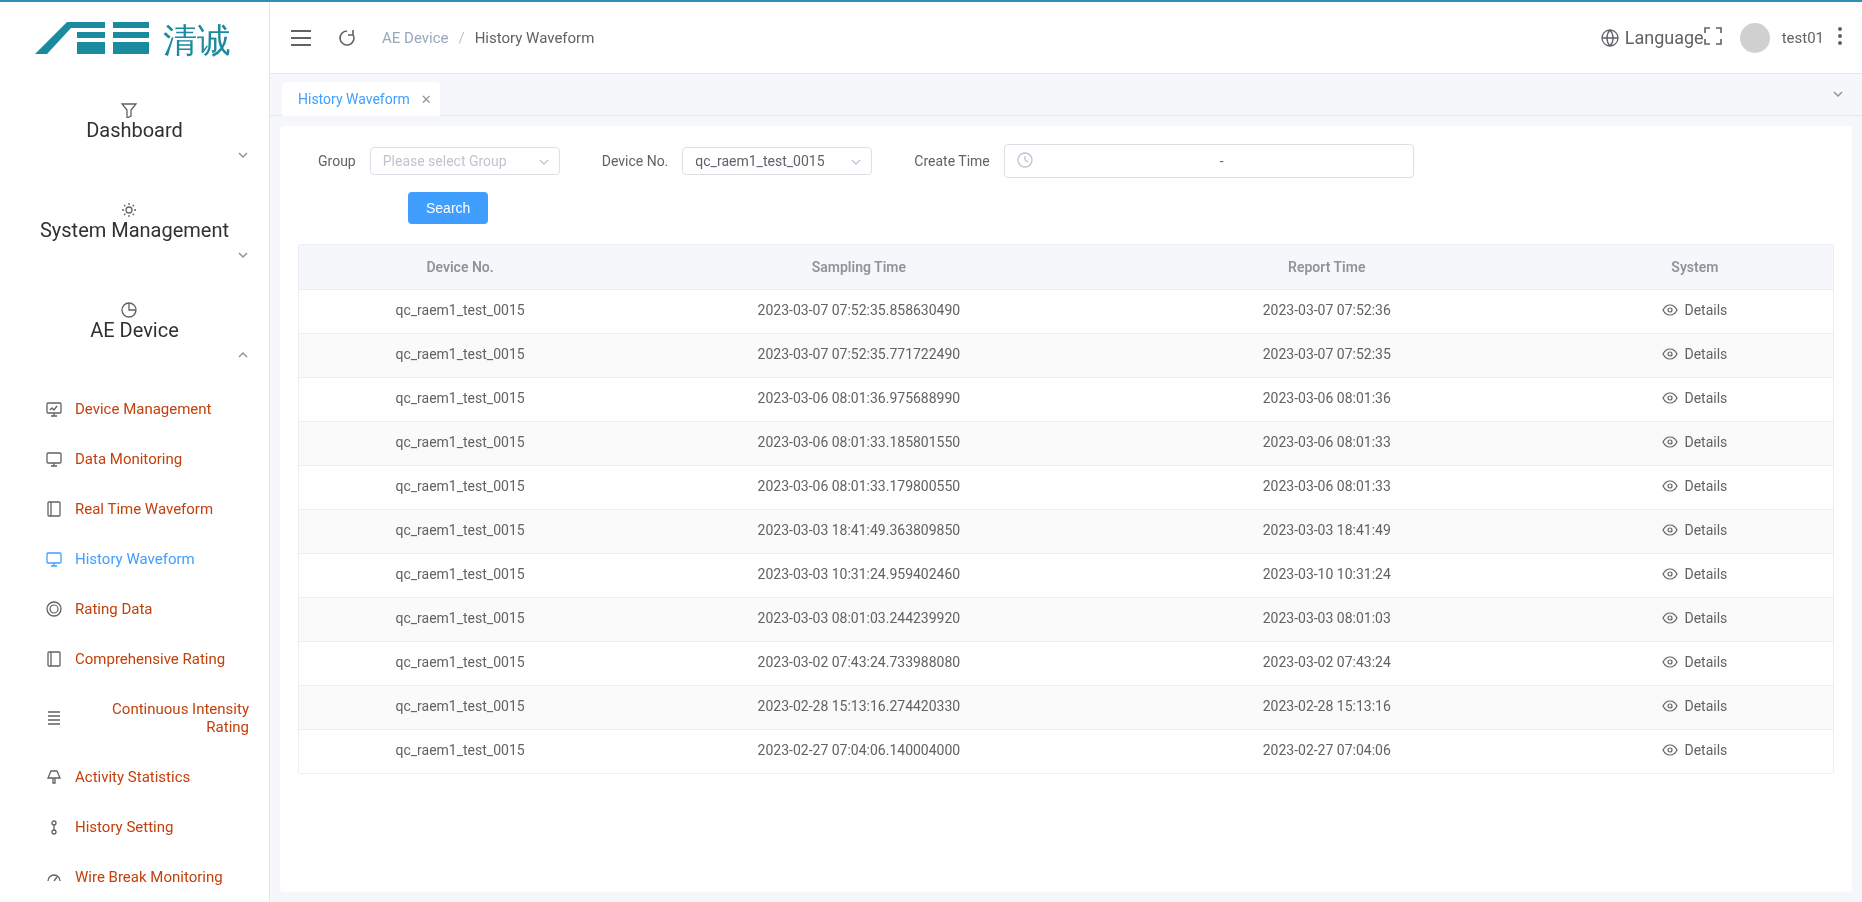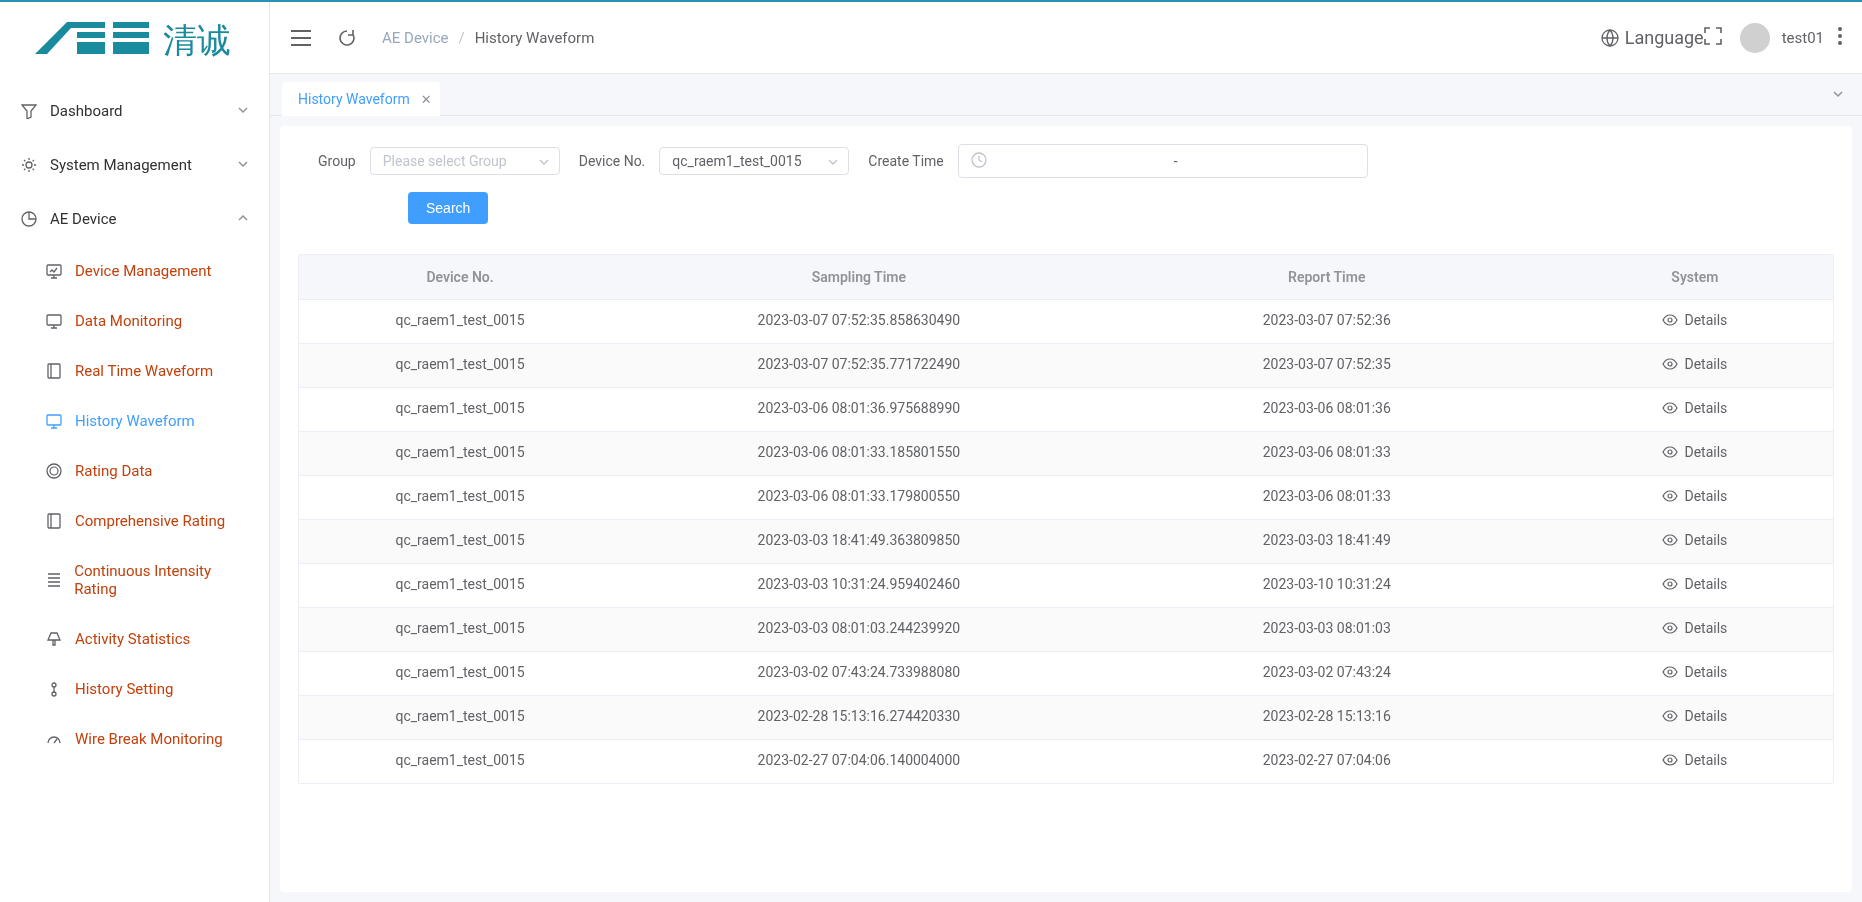--- a/index.html
+++ b/index.html
@@ -1,24 +1,24 @@
 <!DOCTYPE html>
 <html><head>
 <meta charset="utf-8">
 <style>
 * { box-sizing: border-box; margin: 0; padding: 0; }
 html, body { height: 100%; font-family: -apple-system, BlinkMacSystemFont, "Segoe UI", Roboto, "Helvetica Neue", Arial, sans-serif; font-size: 14px; color: #606266; background: #f5f7fa; }
 body { display: flex; overflow: hidden; border-top: 2px solid #2c8fb5; }
 
 
-.sidebar { width: 270px; background: #fff; border-right: 1px solid #e6e6e6; display: flex; flex-direction: column; flex-shrink: 0; height: 100%; overflow-y: auto; }
+.sidebar { width: 270px; background: #fff; border-right: 1px solid #e6e6e6; display: flex; flex-direction: column; flex-shrink: 0; height: 100%; overflow-y: auto; text-align: right; }
 .logo { padding: 14px 20px 14px 35px; display: flex; align-items: center; gap: 10px; }
 .logo-svg { width: 200px; height: 46px; }
 .menu { flex: 1; padding-top: 8px; }
-.menu-title { display: flex; align-items: center; padding: 18px 20px; cursor: pointer; color: #303133; font-size: 15px; }
+.menu-title { display: flex; align-items: center; padding: 18px 20px; cursor: pointer; color: #303133; font-size: 20px; flex-direction: column; }
 .menu-title .m-icon { width: 18px; margin-right: 12px; display: inline-flex; justify-content: center; color: #606266; }
 .menu-title .m-arrow { margin-left: auto; color: #909399; }
 .submenu { background: #fff; }
 .submenu-item { display: flex; align-items: center; padding: 16px 20px 16px 45px; cursor: pointer; color: #c2410c; font-size: 15px; }
 .submenu-item .m-icon { width: 18px; margin-right: 12px; display: inline-flex; justify-content: center; color: #606266; }
 .submenu-item.active { color: #409eff; }
 .submenu-item.active .m-icon { color: #409eff; }
 
 
 .main { flex: 1; display: flex; flex-direction: column; height: 100%; overflow: hidden; }
@@ -40,21 +40,21 @@
 .tabs-bar { height: 42px; background: #f5f7fa; display: flex; align-items: center; padding: 0 12px; flex-shrink: 0; border-bottom: 1px solid #e4e7ed; }
 .tab { height: 34px; background: #fff; border-radius: 4px 4px 0 0; display: flex; align-items: center; padding: 0 30px 0 16px; position: relative; color: #409eff; font-size: 14px; cursor: pointer; margin-top: 8px; }
 .tab .close-icon { position: absolute; right: 8px; top: 50%; transform: translateY(-50%); color: #909399; cursor: pointer; font-size: 13px; }
 .tabs-bar .tabs-arrow { margin-left: auto; color: #909399; cursor: pointer; padding: 0 6px; }
 
 
 .content-wrap { flex: 1; padding: 10px; overflow: auto; }
 .panel { background: #fff; border-radius: 4px; padding: 18px 18px 0 18px; min-height: 100%; }
 
 
-.filter-form { display: flex; flex-wrap: wrap; gap: 14px 19px; align-items: center; margin-bottom: 30px; padding: 0 20px; }
+.filter-form { display: flex; flex-wrap: wrap; gap: 14px 42px; align-items: center; margin-bottom: 20px; padding: 0 20px; }
 .filter-item { display: flex; align-items: center; }
 .filter-label { margin-right: 14px; color: #606266; font-size: 14px; }
 .sel { position: relative; display: inline-flex; align-items: center; height: 28px; border: 1px solid #dcdfe6; border-radius: 4px; padding: 0 28px 0 12px; min-width: 190px; background: #fff; cursor: pointer; color: #606266; }
 .sel.placeholder { color: #c0c4cc; }
 .sel .chev { position: absolute; right: 10px; color: #c0c4cc; font-size: 12px; }
 .daterange { display: inline-flex; align-items: center; height: 34px; border: 1px solid #dcdfe6; border-radius: 4px; padding: 0 12px; min-width: 410px; background: #fff; color: #c0c4cc; }
 .daterange .dr-icon { margin-right: 10px; color: #c0c4cc; }
 .daterange .dr-sep { flex: 1; text-align: center; color: #606266; }
 .search-btn { display: inline-flex; align-items: center; height: 32px; padding: 0 18px; background: #409eff; border: none; border-radius: 4px; color: #fff; font-size: 14px; cursor: pointer; }
 .search-row { width: 100%; padding-left: 90px; }

